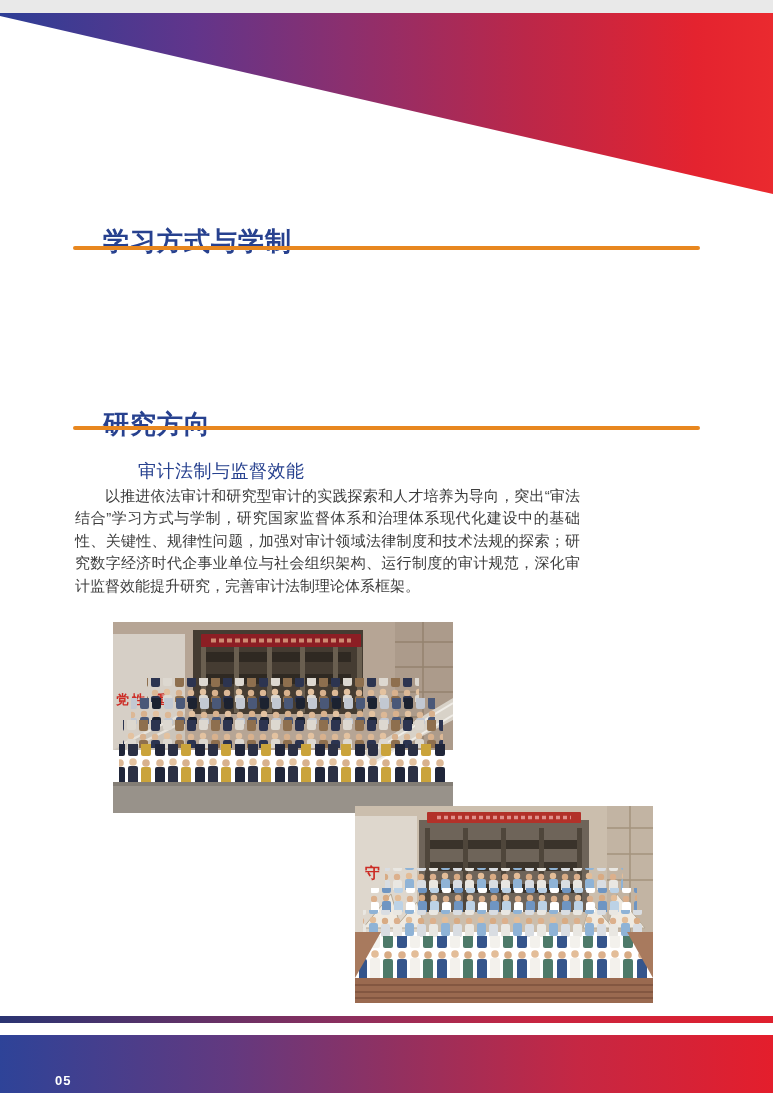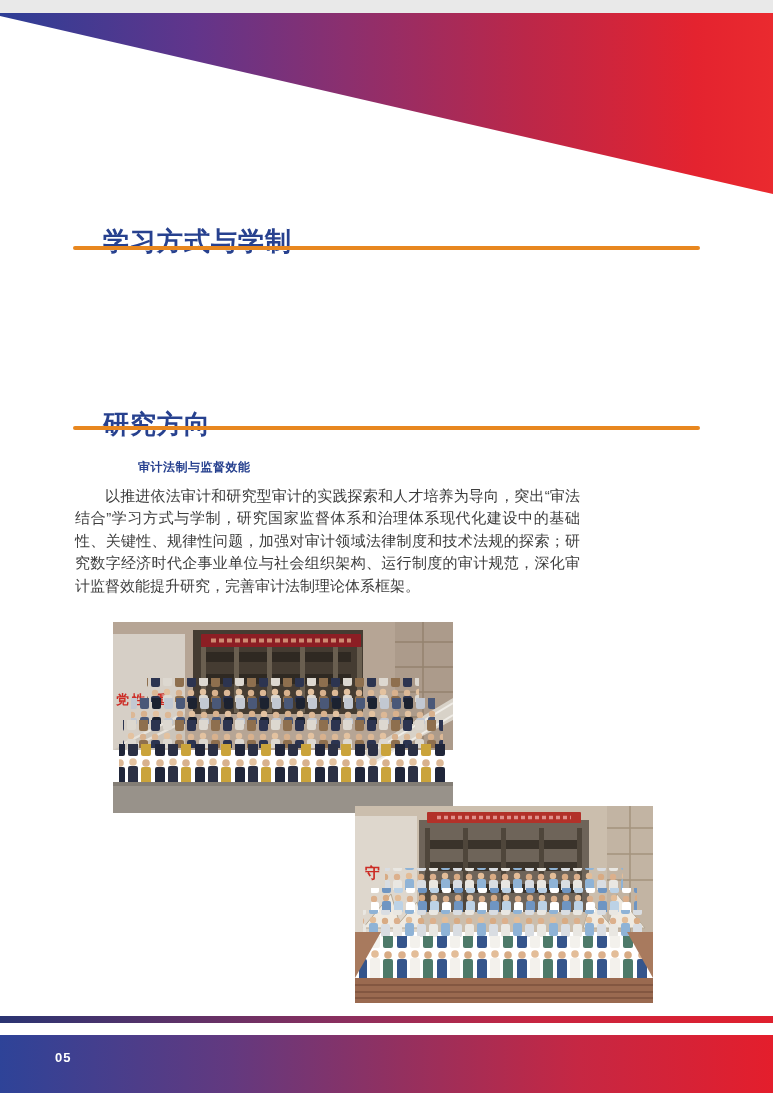--- a/index.html
+++ b/index.html
@@ -23,36 +23,36 @@
     position:absolute;left:73px;width:627px;height:4px;
     background:#e8871f;border-radius:2px;
   }
   .body-para{
     position:absolute;left:75px;width:505px;
     color:#3d3d3d;font-size:15px;line-height:22.4px;
     text-align:justify;text-indent:2em;margin:0;
   }
   .sub-heading{
     position:absolute;left:138px;
-    color:#27418f;font-size:12px;font-weight:bold;letter-spacing:.5px;
+    color:#27418f;font-size:18px;font-weight:normal;letter-spacing:.5px;
     white-space:nowrap;
   }
   .photo{position:absolute;display:block;}
   .photo svg{display:block;}
   
   .footer-stripe{
     position:absolute;left:0;top:1003px;width:773px;height:7px;
     background:linear-gradient(90deg,#2a3472 0%,#8c2f5e 45%,#c82540 70%,#e01f2d 100%);
   }
   .footer-bar{
     position:absolute;left:0;top:1022px;width:773px;height:66px;
     background:linear-gradient(90deg,#2e4398 0%,#63397f 30%,#94305f 52%,#c62743 75%,#e41e2c 100%);
   }
   .page-number{
-    position:absolute;left:55px;top:1037px;
+    position:absolute;left:55px;top:1060px;
     color:#ffffff;font-size:13px;font-weight:bold;letter-spacing:1px;
   }
   .bottom-edge{
     position:absolute;left:0;top:1088px;width:773px;height:5px;background:#151515;
   }
 </style>
 </head>
 <body>
 
 <div class="page">

